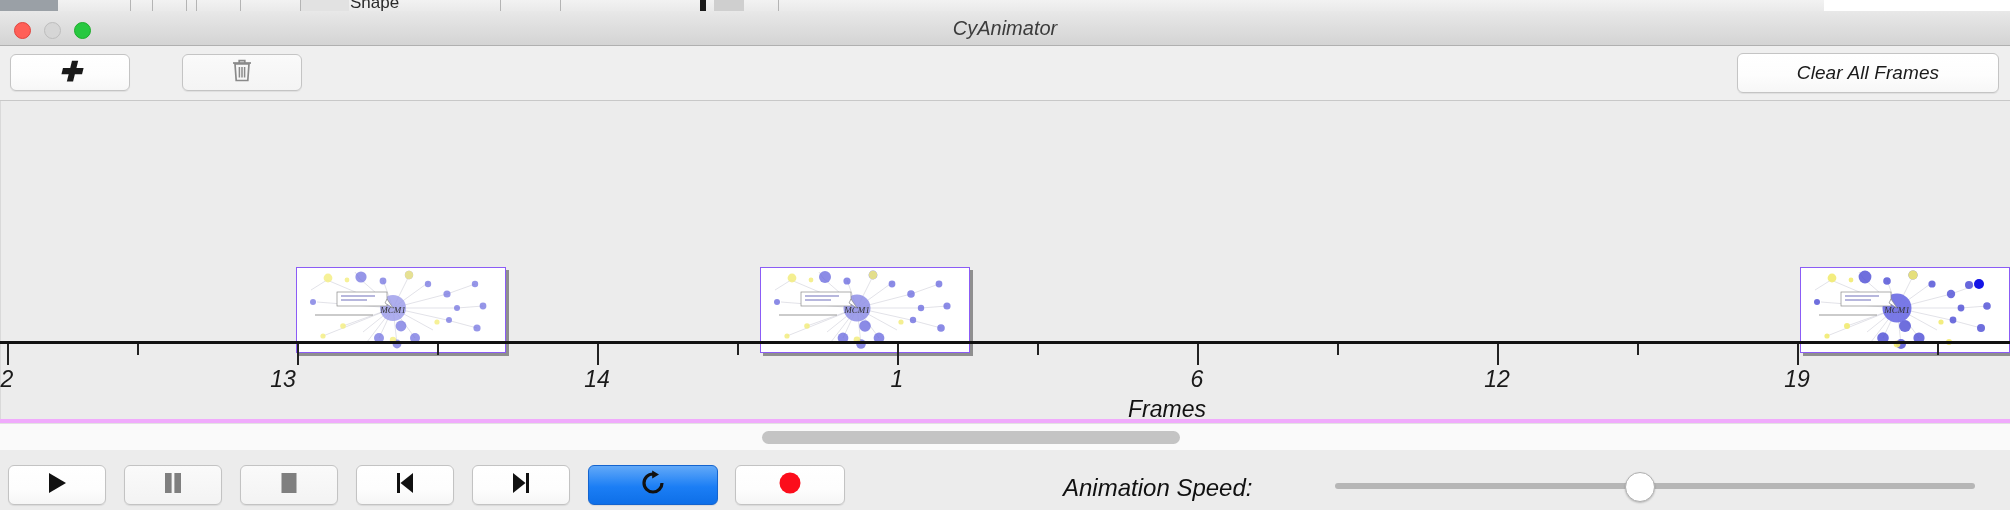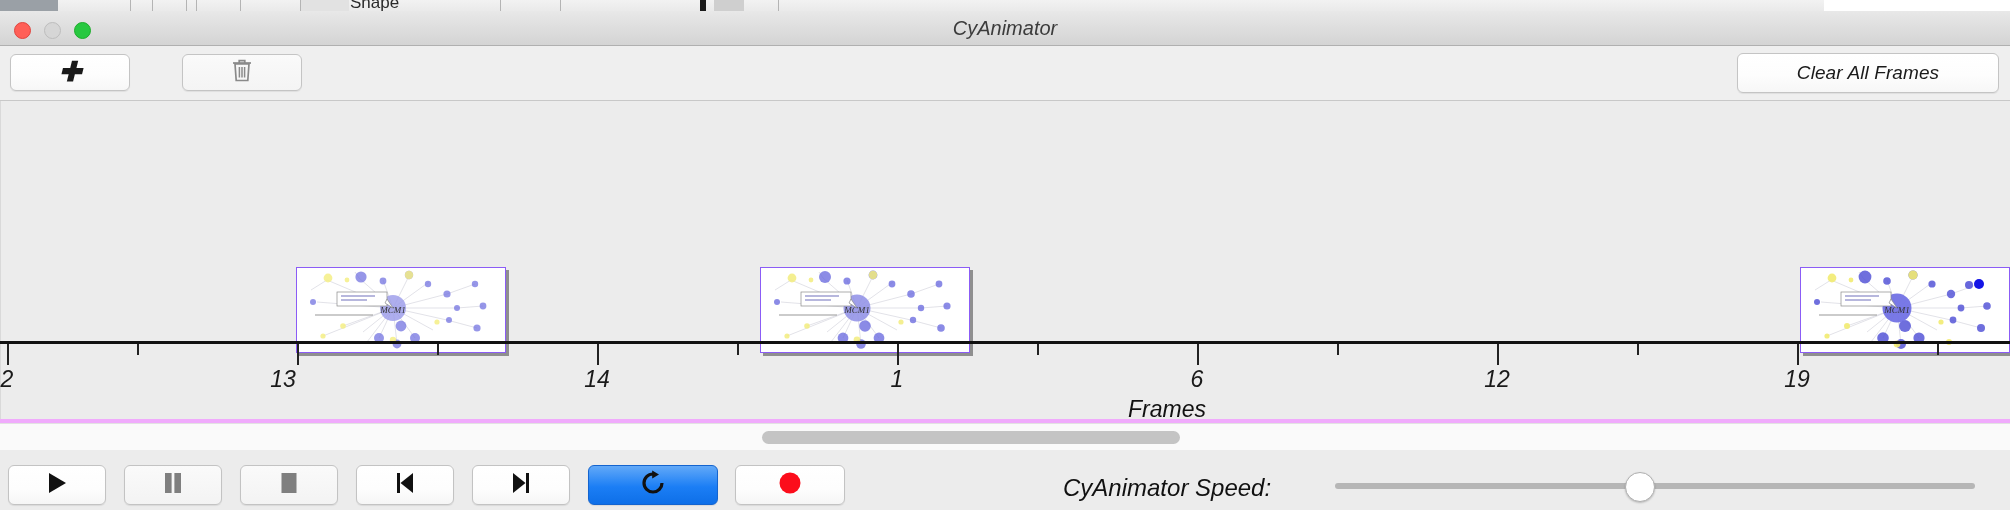--- a/index.html
+++ b/index.html
@@ -533,18 +533,18 @@
     </div>
 
     <div class="ctl c-rec">
       <span>
         <svg width="24" height="24" viewBox="0 0 24 24">
             <circle cx="12" cy="12" r="10.5" fill="#fc0d1b"></circle>
           </svg>
       </span>
     </div>
 
-    <div class="speed-label">CyAnimator Speed:</div>
+    <div class="speed-label">Animation Speed:</div>
     <div class="slider"></div>
     <div class="slider-thumb"></div>
   </div>
 
 </div>
 
 </body></html>

